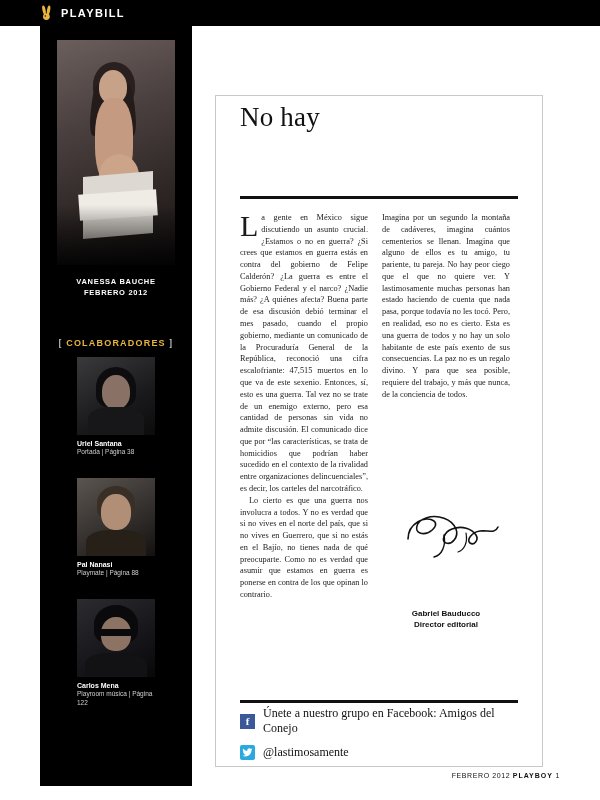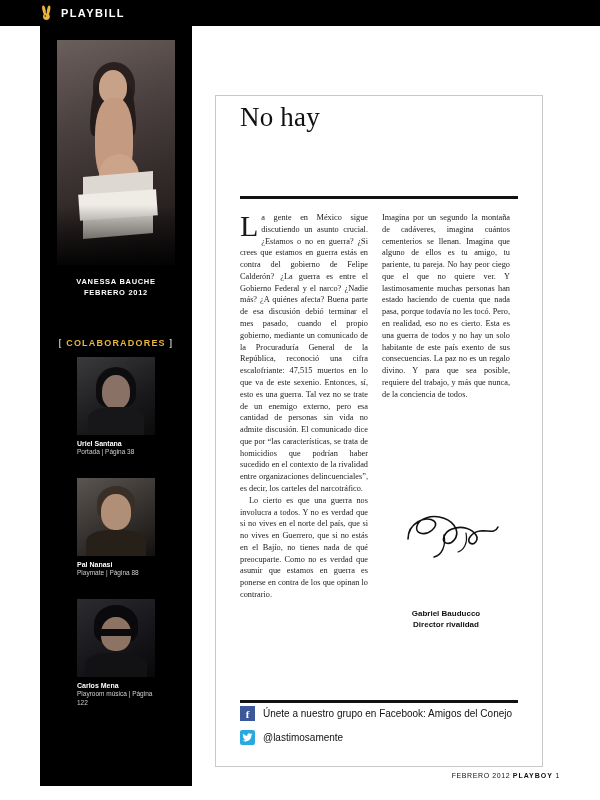--- a/index.html
+++ b/index.html
@@ -189,21 +189,21 @@
   }
   .srow { display:flex; align-items:center; margin-bottom:9px; }
   .sicon {
     width:15px; height:15px; margin-right:8px; flex:0 0 auto;
     display:flex; align-items:center; justify-content:center;
     color:#fff; font-weight:bold; font-size:11px;
     font-family:"Liberation Serif", serif;
   }
   .fb { background:#3b5998; }
   .tw { background:#2aa9e0; border-radius:2px; position:relative; }
-  .stext { font-size:10px; font-family:Liberation Sans, sans-serif; color:#111; }
+  .stext { font-size:12px; font-family:Liberation Serif, serif; color:#111; }
 
   
   .footer {
     position:absolute; right:40px; top:772px;
     font-size:7px; letter-spacing:.6px; color:#111;
     font-family:"Liberation Sans", sans-serif;
   }
   .footer .pb { font-weight:bold; letter-spacing:1px; }
 </style>
 </head>
@@ -302,21 +302,21 @@
 <div class="sig">
   <svg width="110" height="55" viewBox="0 0 110 55">
     <path d="M8,34 C8,18 26,10 34,16 C40,21 28,31 20,28 C14,26 16,16 26,13 C38,9 52,14 56,24 C59,32 52,40 46,38 C41,36 44,27 52,24 C62,20 72,24 76,30 C79,35 74,41 70,38 C66,35 72,27 80,26 C88,25 95,29 98,22" fill="none" stroke="#111" stroke-width="1.6" stroke-linecap="round"></path>
     <path d="M44,30 C46,41 42,50 34,52" fill="none" stroke="#111" stroke-width="1.4" stroke-linecap="round"></path>
     <path d="M66,28 C68,38 64,45 58,47" fill="none" stroke="#111" stroke-width="1.2" stroke-linecap="round"></path>
   </svg>
 </div>
 
 <div class="sig-name">
   <div>Gabriel Bauducco</div>
-  <div>Director rivalidad</div>
+  <div>Director editorial</div>
 </div>
 
 <div class="social">
   <div class="srow">
     <span class="sicon fb">f</span>
     <span class="stext">Únete a nuestro grupo en Facebook: Amigos del Conejo</span>
   </div>
   <div class="srow">
     <span class="sicon tw">
       <svg width="11" height="9" viewBox="0 0 11 9">

